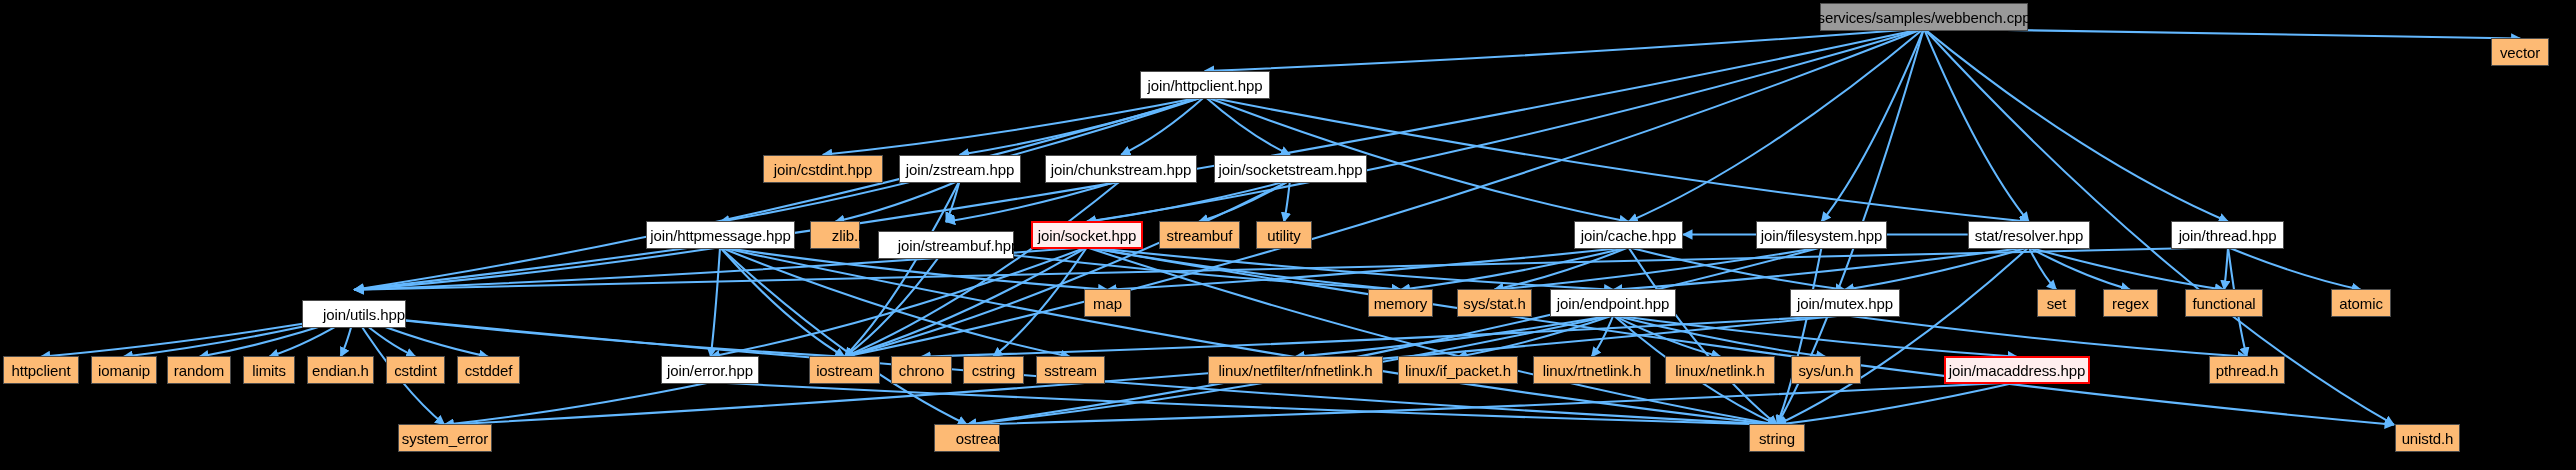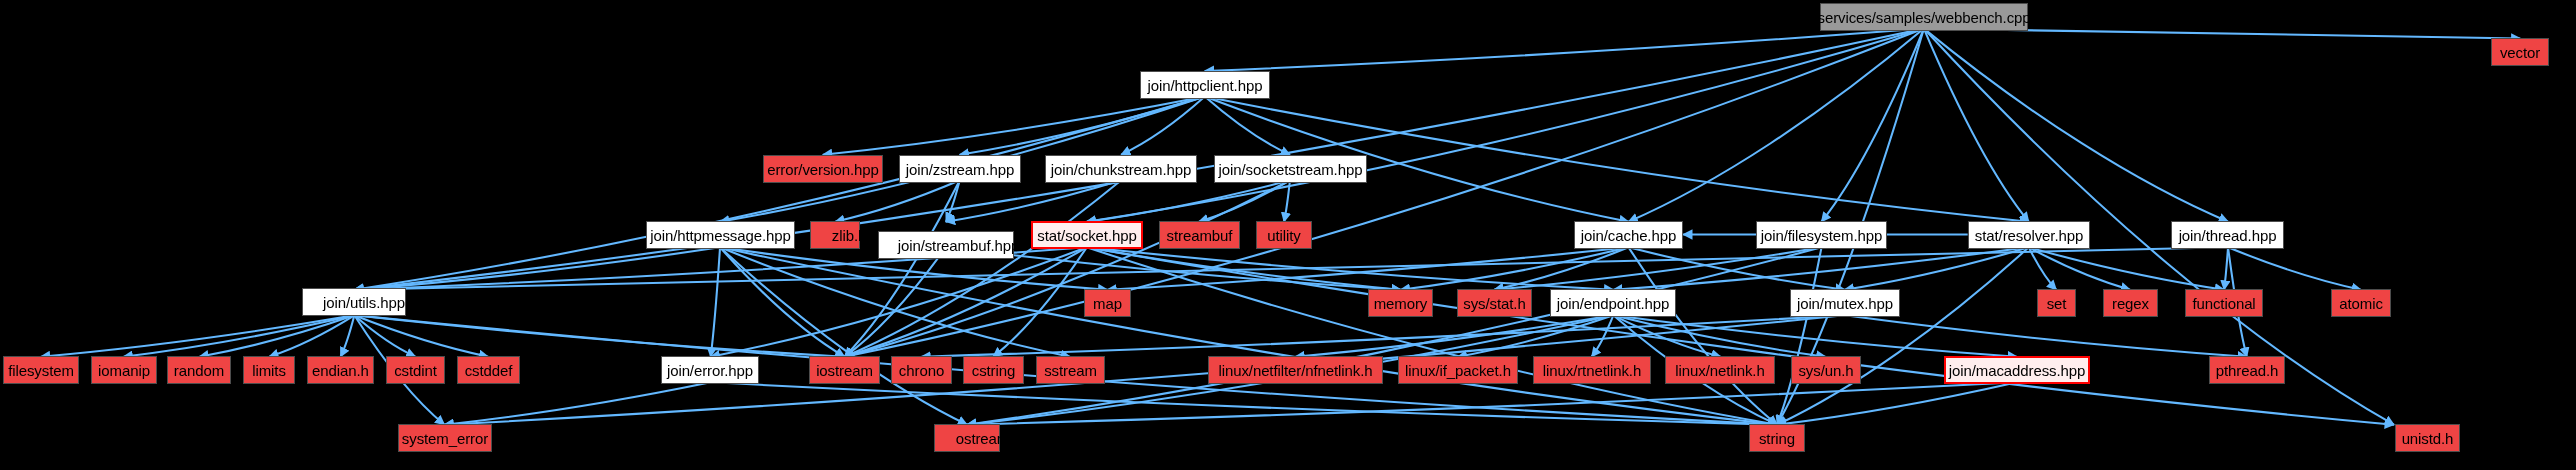--- a/index.html
+++ b/index.html
@@ -36,21 +36,21 @@
     line-height: 1;
     color: #000000;
     white-space: nowrap;
     letter-spacing: -0.1px;
   }
   .node.fill-white {
     background: #ffffff;
     border-color: #4d4d4d;
   }
   .node.fill-gray {
-    background: #ef4444;
+    background: #fdba74;
     border-color: #4d4d4d;
     justify-content: center;
   }
   .node.fill-pink {
     background: #ffeeee;
     border: 2px solid #ff0000;
   }
   .node.root {
     background: #999999;
     border-color: #4d4d4d;
@@ -165,62 +165,62 @@
       <div class="node root" style="left: 1820px; top: 3px; width: 208px;">
         <span class="node-label">services/samples/webbench.cpp</span>
       </div>
       <div class="node fill-gray" style="left: 2491px; top: 38px; width: 58px;">
         <span class="node-label">vector</span>
       </div>
       <div class="node fill-white" style="left: 1140px; top: 71px; width: 130px;">
         <span class="node-label">join/httpclient.hpp</span>
       </div>
       <div class="node fill-gray" style="left: 763px; top: 155px; width: 120px;">
-        <span class="node-label">error/version.hpp</span>
+        <span class="node-label">join/cstdint.hpp</span>
       </div>
       <div class="node fill-white" style="left: 899px; top: 155px; width: 122px;">
         <span class="node-label">join/zstream.hpp</span>
       </div>
       <div class="node fill-white" style="left: 1045px; top: 155px; width: 152px;">
         <span class="node-label">join/chunkstream.hpp</span>
       </div>
       <div class="node fill-white" style="left: 1214px; top: 155px; width: 153px;">
         <span class="node-label">join/socketstream.hpp</span>
       </div>
       <div class="node fill-white" style="left: 646px; top: 221px; width: 149px;">
         <span class="node-label">join/httpmessage.hpp</span>
       </div>
       <div class="node fill-gray" style="left: 810px; top: 221px; width: 50px; padding-left: 28px;">
         <span class="node-label">zlib.h</span>
       </div>
       <div class="node fill-white" style="left: 878px; top: 231px; width: 136px; padding-left: 25px;">
         <span class="node-label">join/streambuf.hpp</span>
       </div>
       <div class="node fill-pink" style="left: 1031px; top: 221px; width: 112px;">
-        <span class="node-label">stat/socket.hpp</span>
+        <span class="node-label">join/socket.hpp</span>
       </div>
       <div class="node fill-gray" style="left: 1159px; top: 221px; width: 81px;">
         <span class="node-label">streambuf</span>
       </div>
       <div class="node fill-gray" style="left: 1256px; top: 221px; width: 56px;">
         <span class="node-label">utility</span>
       </div>
       <div class="node fill-white" style="left: 1574px; top: 221px; width: 109px;">
         <span class="node-label">join/cache.hpp</span>
       </div>
       <div class="node fill-white" style="left: 1756px; top: 221px; width: 131px;">
         <span class="node-label">join/filesystem.hpp</span>
       </div>
       <div class="node fill-white" style="left: 1968px; top: 221px; width: 122px;">
         <span class="node-label">stat/resolver.hpp</span>
       </div>
       <div class="node fill-white" style="left: 2171px; top: 221px; width: 113px;">
         <span class="node-label">join/thread.hpp</span>
       </div>
-      <div class="node fill-white" style="left: 302px; top: 288px; width: 104px; padding-left: 20px;">
+      <div class="node fill-white" style="left: 302px; top: 300px; width: 104px; padding-left: 20px;">
         <span class="node-label">join/utils.hpp</span>
       </div>
       <div class="node fill-gray" style="left: 1084px; top: 289px; width: 47px;">
         <span class="node-label">map</span>
       </div>
       <div class="node fill-gray" style="left: 1368px; top: 289px; width: 65px;">
         <span class="node-label">memory</span>
       </div>
       <div class="node fill-gray" style="left: 1457px; top: 289px; width: 75px;">
         <span class="node-label">sys/stat.h</span>
@@ -237,21 +237,21 @@
       <div class="node fill-gray" style="left: 2103px; top: 289px; width: 55px;">
         <span class="node-label">regex</span>
       </div>
       <div class="node fill-gray" style="left: 2185px; top: 289px; width: 78px;">
         <span class="node-label">functional</span>
       </div>
       <div class="node fill-gray" style="left: 2331px; top: 289px; width: 60px;">
         <span class="node-label">atomic</span>
       </div>
       <div class="node fill-gray" style="left: 3px; top: 356px; width: 76px;">
-        <span class="node-label">filesystem</span>
+        <span class="node-label">httpclient</span>
       </div>
       <div class="node fill-gray" style="left: 91px; top: 356px; width: 66px;">
         <span class="node-label">iomanip</span>
       </div>
       <div class="node fill-gray" style="left: 167px; top: 356px; width: 64px;">
         <span class="node-label">random</span>
       </div>
       <div class="node fill-gray" style="left: 243px; top: 356px; width: 52px;">
         <span class="node-label">limits</span>
       </div>

